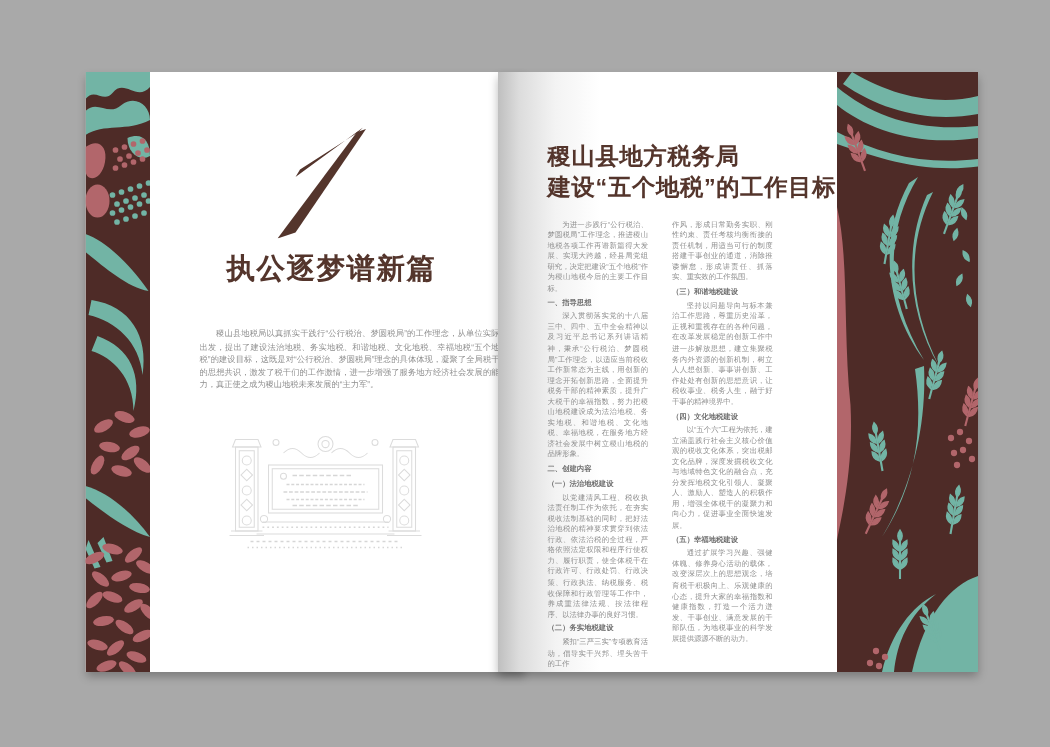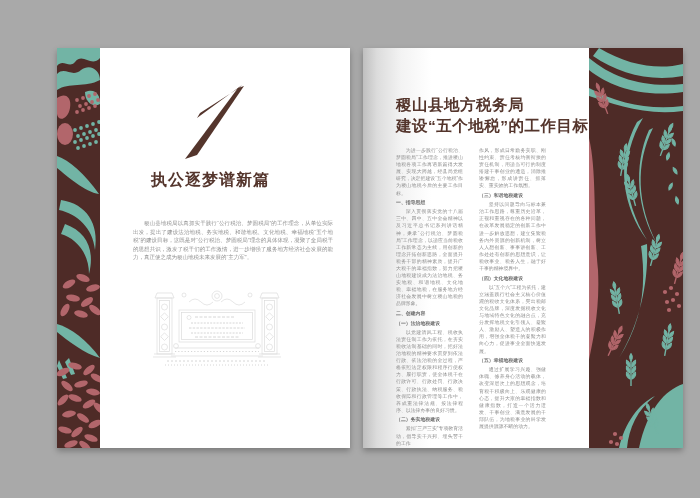--- a/index.html
+++ b/index.html
@@ -5,31 +5,31 @@
   html,body{margin:0;padding:0;}
   body{
     width:700px;height:498px;position:relative;overflow:hidden;
     background:#a9a9a9;
     font-family:"Liberation Sans","DejaVu Sans",sans-serif;
   }
   .spread{position:absolute;inset:0;}
   .page{position:absolute;top:48px;height:400px;background:#fff;
         box-shadow:0 3px 6px rgba(0,0,0,.28);}
   .left-page{left:57px;width:293px;}
-  .right-page{left:363px;width:320px;
+  .right-page{left:332px;width:320px;
         background:linear-gradient(90deg,#bfbfbf 0px,#dcdcdc 14px,#f3f3f3 38px,#ffffff 68px);}
   .band{position:absolute;top:0;height:100%;}
   .band-left{left:0;width:43px;}
   .band-right{right:0;width:94px;}
   .band svg{display:block;width:100%;height:100%;}
 
   
   .numeral{position:absolute;left:128px;top:37px;width:62px;height:74px;}
   .lp-title{position:absolute;left:94px;top:120px;margin:0;
-    font-size:16px;font-weight:bold;color:#54352c;line-height:23px;
+    font-size:19px;font-weight:bold;color:#54352c;line-height:23px;
     letter-spacing:1px;white-space:nowrap;}
   .lp-intro{position:absolute;left:76px;top:171px;width:200px;margin:0;
     font-size:5.5px;line-height:8.6px;color:#8f8f8f;text-align:justify;
     text-indent:11px;}
   .sketch{position:absolute;left:94px;top:238px;width:132px;height:84px;opacity:.85;}
 
   
   .rp-title{position:absolute;left:33px;top:46px;margin:0;
     font-size:15.5px;font-weight:bold;color:#54352c;line-height:21px;
     letter-spacing:.5px;white-space:nowrap;}

